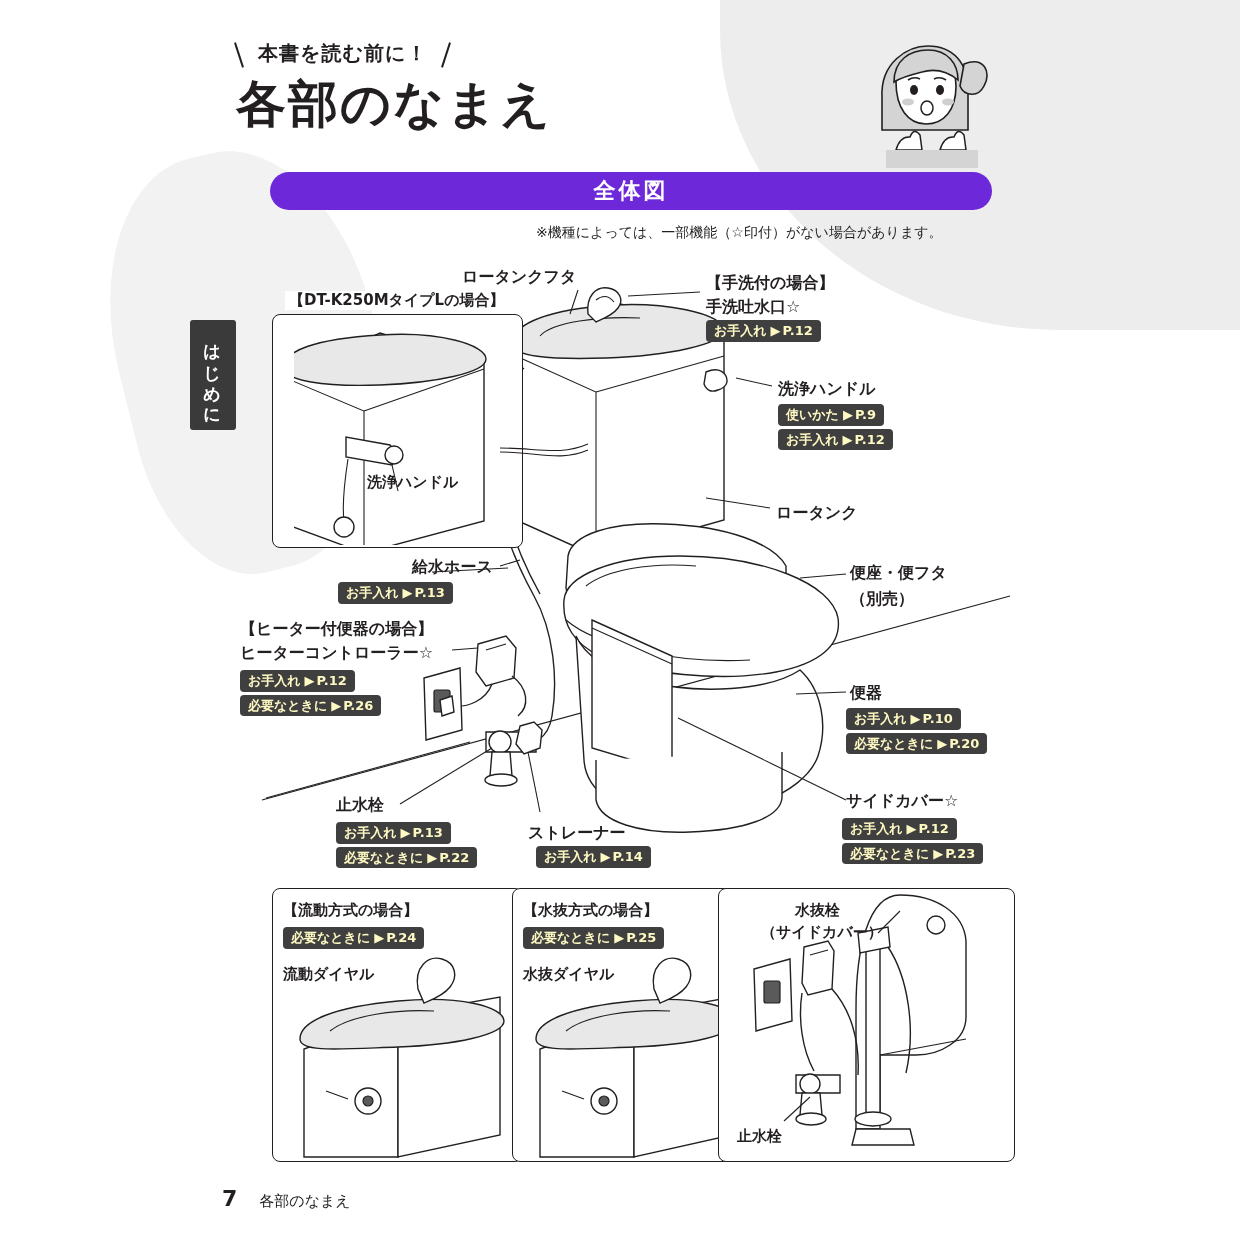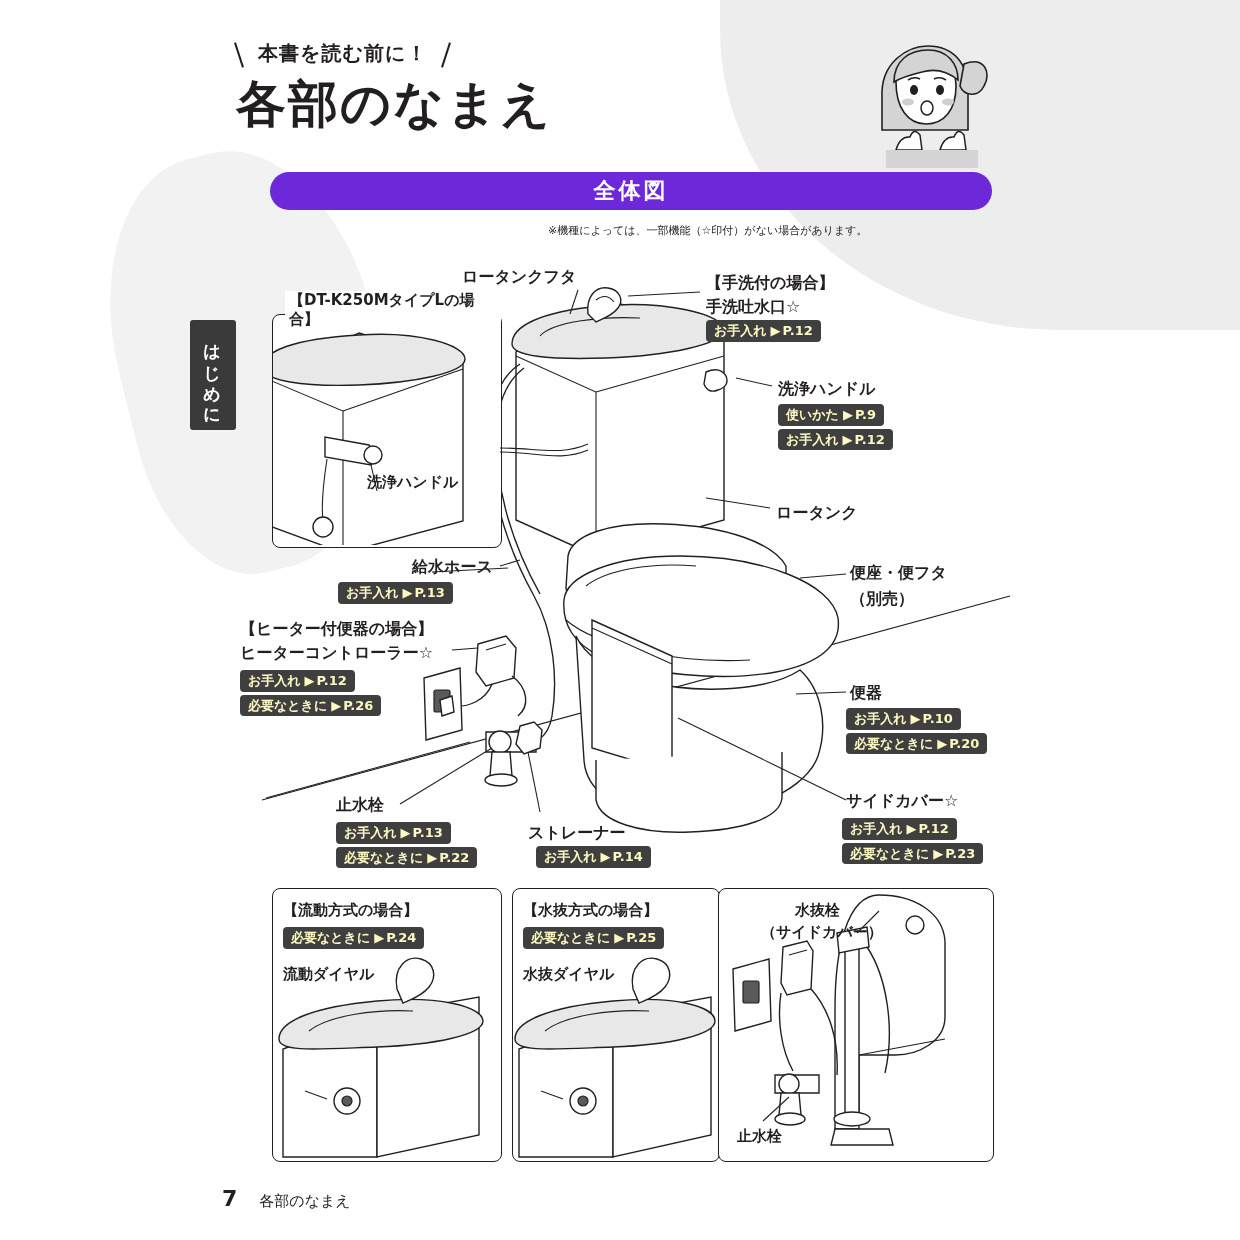--- a/index.html
+++ b/index.html
@@ -53,38 +53,38 @@
     writing-mode:vertical-rl;z-index:3;
   }
 
   
   .section-bar{
     position:absolute;left:270px;top:172px;width:722px;height:38px;
     background:#6d28d9;border-radius:19px;color:#fff;
     display:flex;align-items:center;justify-content:center;
     font-size:22px;font-weight:bold;letter-spacing:3px;z-index:3;
   }
-  .notes{position:absolute;left:548px;top:222px;font-size:11px;line-height:1.55;z-index:3;}
+  .notes{position:absolute;left:536px;top:222px;font-size:14px;line-height:1.55;z-index:3;}
 
   
   .girl{position:absolute;left:852px;top:38px;width:140px;height:140px;z-index:4;}
 
   
   .lbl{position:absolute;font-size:16px;font-weight:bold;line-height:1.35;z-index:5;white-space:nowrap;}
   
   .chip{
     display:inline-block;background:#3f3f3f;color:#fef9c3;border-radius:4px;
     font-size:13px;font-weight:bold;padding:2px 8px;line-height:1.35;white-space:nowrap;
   }
   .chipstack{position:absolute;z-index:5;}
   .chipstack .chip{margin-bottom:3px;}
   .chip .tri{display:inline-block;margin:0 2px 0 4px;}
 
   
-  .subbox{position:absolute;border:1.6px solid #231f20;border-radius:8px;background:#fff;z-index:2;}
+  .subbox{position:absolute;border:1.6px solid #231f20;border-radius:8px;background:#fff;z-index:2;padding-left:21px;}
   .subbox .cap{position:absolute;font-size:15px;font-weight:bold;}
 
   
   .footer{position:absolute;left:222px;top:1186px;z-index:5;display:flex;align-items:baseline;gap:22px;}
   .footer .pnum{font-size:22px;font-weight:bold;}
   .footer .ftxt{font-size:15px;}
 
   svg{display:block;}
   .line{stroke:#231f20;stroke-width:1.4;fill:none;}
   .thin{stroke:#231f20;stroke-width:1.1;fill:none;}

